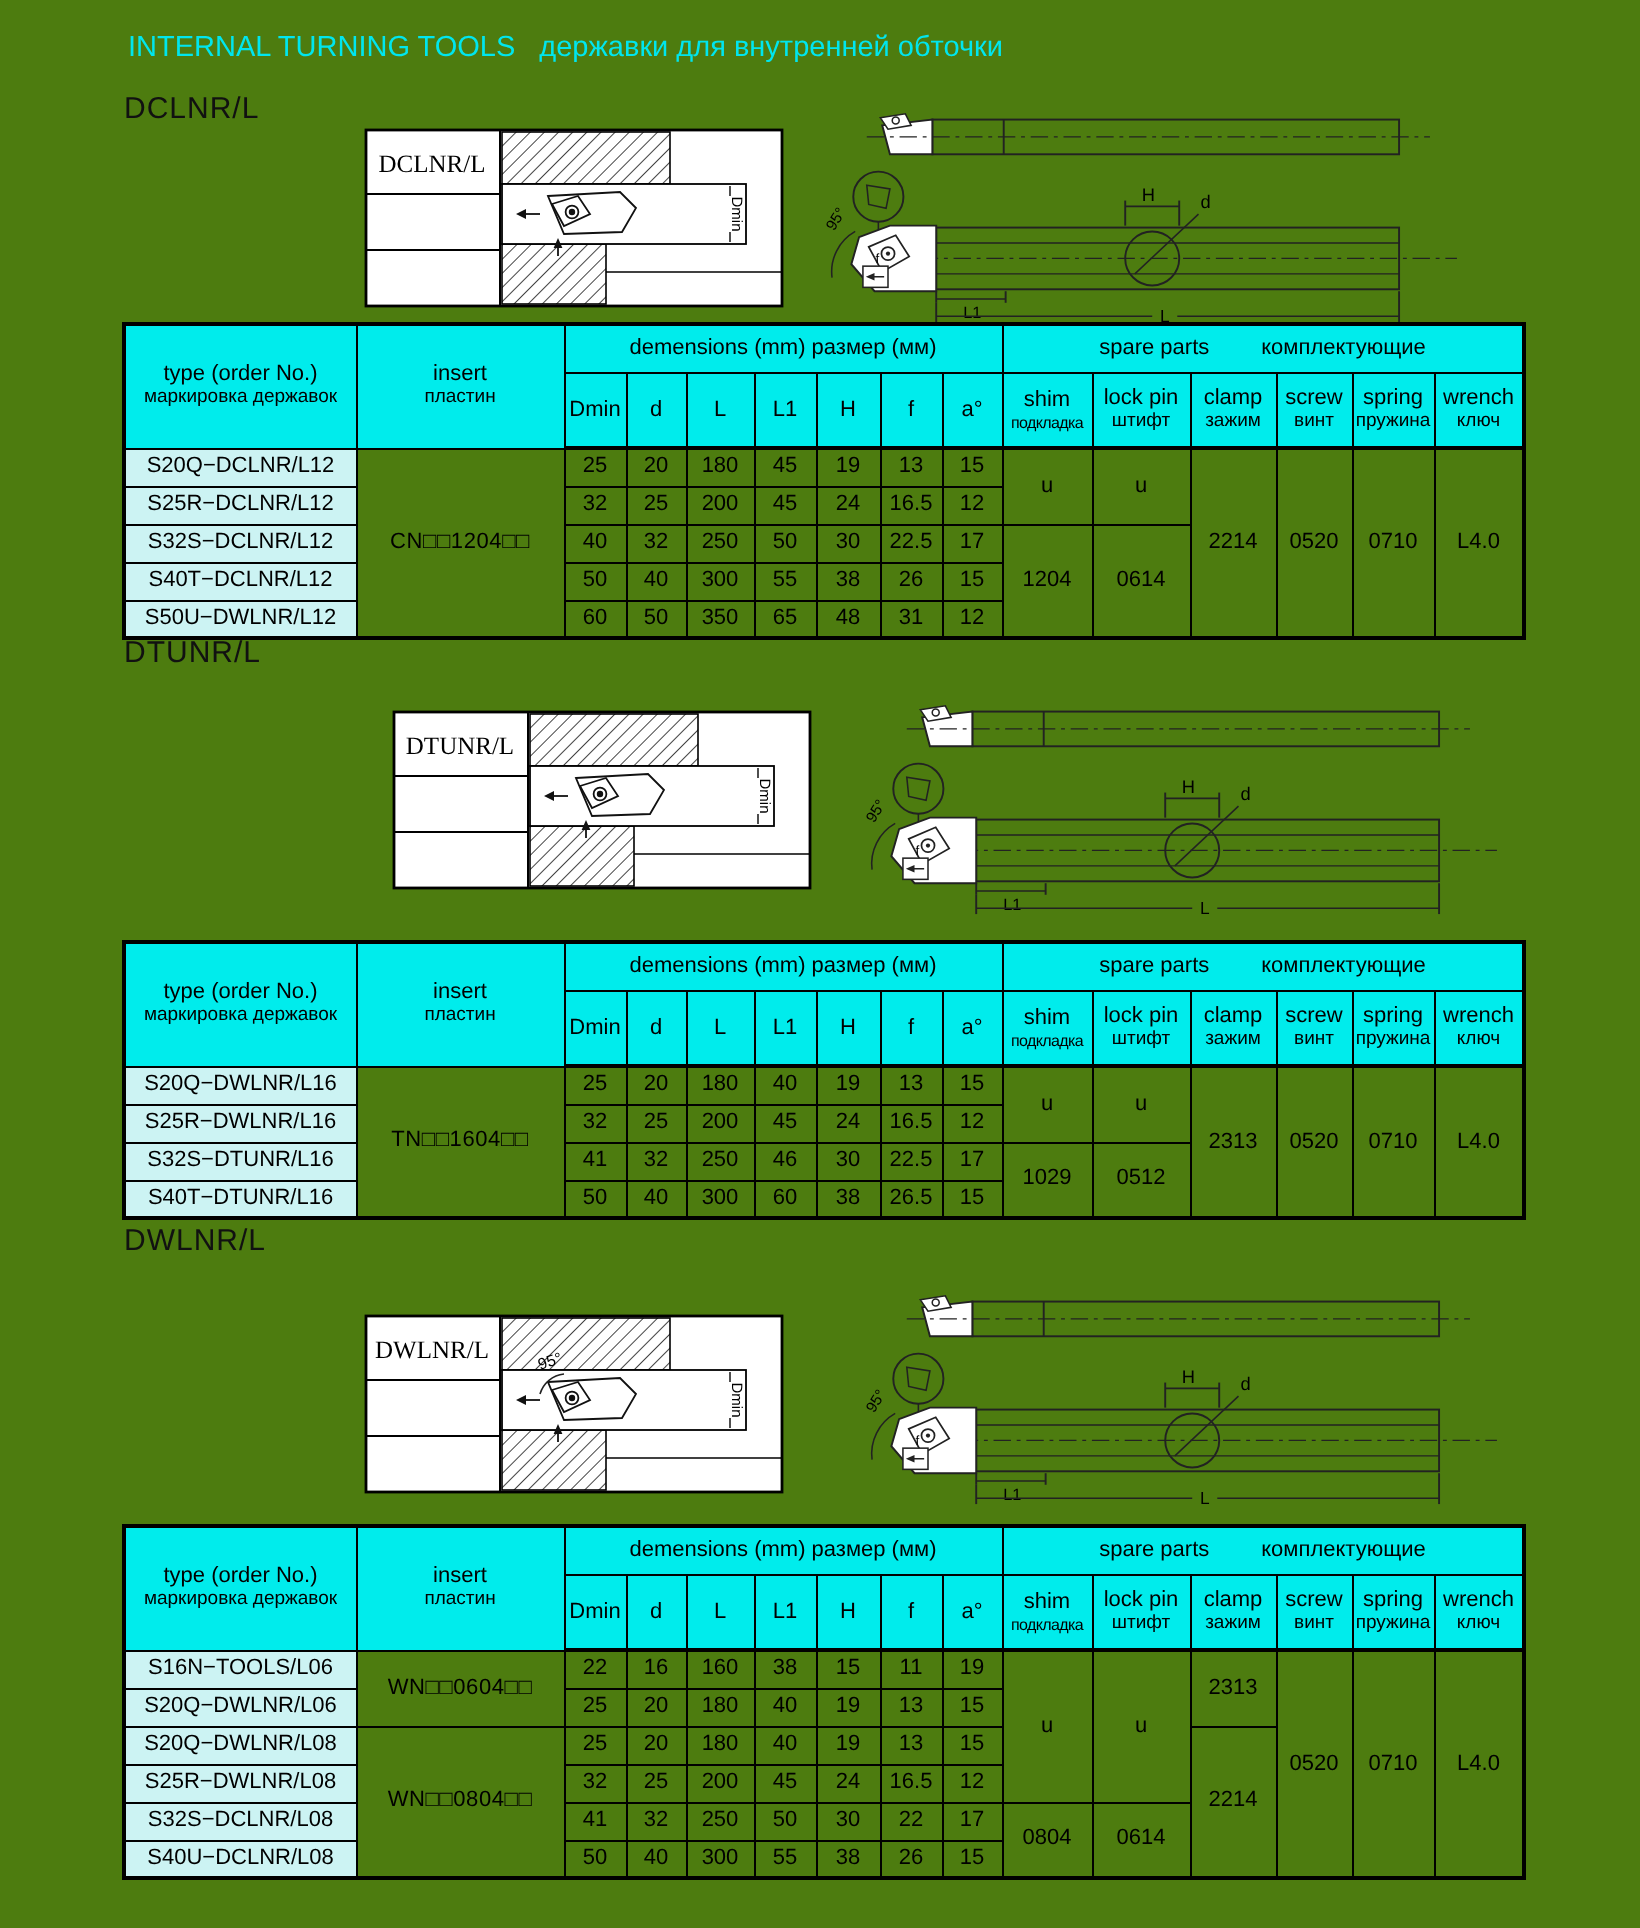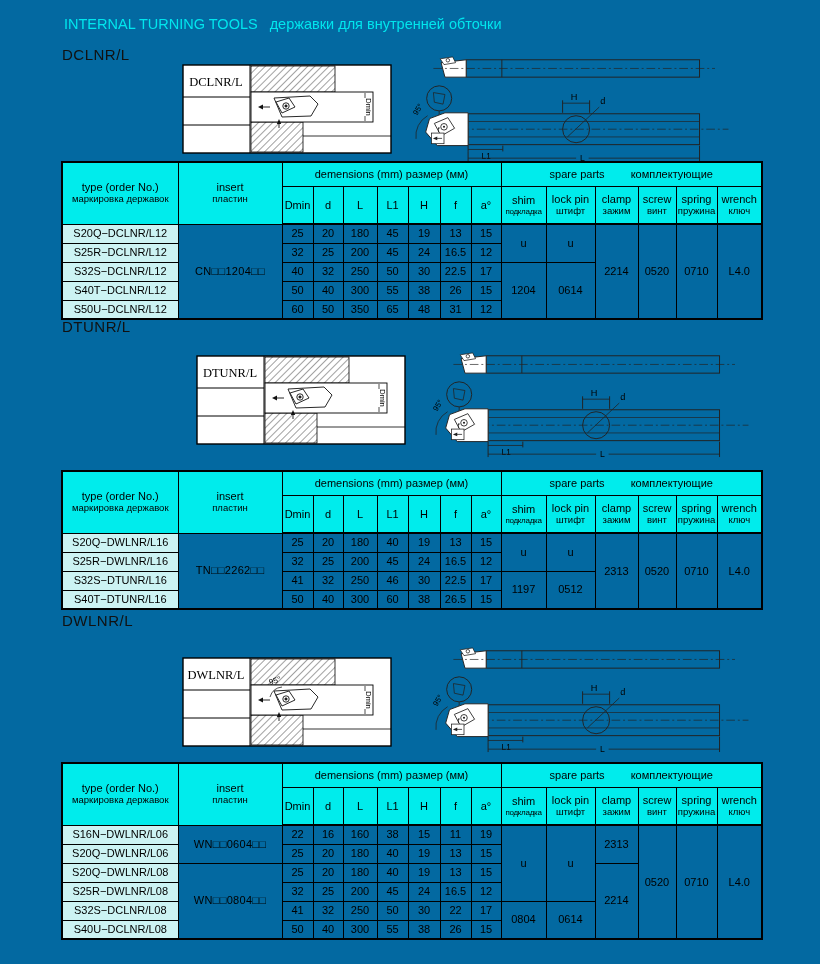--- a/index.html
+++ b/index.html
@@ -1,16 +1,16 @@
 <!DOCTYPE html>
 <html><head>
 <meta charset="utf-8">
 <style>
   html,body{margin:0;padding:0;background:#fff;}
-  #page{position:relative;width:820px;height:964px;background:#0369a1;
+  #page{position:relative;width:820px;height:964px;background:#4d7c0f;
         font-family:"Liberation Sans",sans-serif;color:#000;overflow:hidden;}
   .page-title{position:absolute;left:64px;top:16px;font-size:14.5px;white-space:nowrap;}
   .page-title .ru-part{margin-left:12px;}
   .sec-heading{position:absolute;left:62px;font-size:15px;letter-spacing:0.5px;color:#111;}
   .draw{position:absolute;}
   svg text{font-family:"Liberation Sans",sans-serif;}
   svg .serif-label{font-family:"Liberation Serif",serif;}
 
   .tbl-wrap{position:absolute;left:61px;width:700px;}
   table.spec-table{border-collapse:collapse;table-layout:fixed;width:700px;border:2px solid #000;}
@@ -213,21 +213,21 @@
               <td class="type-cell">S40T−DCLNR/L12</td>
               <td class="dim-cell">50</td>
               <td class="dim-cell">40</td>
               <td class="dim-cell">300</td>
               <td class="dim-cell">55</td>
               <td class="dim-cell">38</td>
               <td class="dim-cell">26</td>
               <td class="dim-cell">15</td>
             </tr>
             <tr>
-              <td class="type-cell">S50U−DCLNR/L12</td>
+              <td class="type-cell">S50U−DWLNR/L12</td>
               <td class="dim-cell">60</td>
               <td class="dim-cell">50</td>
               <td class="dim-cell">350</td>
               <td class="dim-cell">65</td>
               <td class="dim-cell">48</td>
               <td class="dim-cell">31</td>
               <td class="dim-cell">12</td>
             </tr>
           </tbody>
         </table>
@@ -364,21 +364,21 @@
               <th><span>lock pin</span><span class="ru-line">штифт</span></th>
               <th><span>clamp</span><span class="ru-line">зажим</span></th>
               <th><span>screw</span><span class="ru-line">винт</span></th>
               <th><span>spring</span><span class="ru-line">пружина</span></th>
               <th><span>wrench</span><span class="ru-line">ключ</span></th>
             </tr>
           </thead>
           <tbody>
             <tr>
               <td class="type-cell">S20Q−DWLNR/L16</td>
-              <td class="insert-cell" rowspan="4">TN□□2262□□</td>
+              <td class="insert-cell" rowspan="4">TN□□1604□□</td>
               <td class="dim-cell">25</td>
               <td class="dim-cell">20</td>
               <td class="dim-cell">180</td>
               <td class="dim-cell">40</td>
               <td class="dim-cell">19</td>
               <td class="dim-cell">13</td>
               <td class="dim-cell">15</td>
               <td class="spare-cell" rowspan="2">u</td>
               <td class="spare-cell" rowspan="2">u</td>
               <td class="spare-cell" rowspan="4">2313</td>
@@ -398,21 +398,21 @@
             </tr>
             <tr>
               <td class="type-cell">S32S−DTUNR/L16</td>
               <td class="dim-cell">41</td>
               <td class="dim-cell">32</td>
               <td class="dim-cell">250</td>
               <td class="dim-cell">46</td>
               <td class="dim-cell">30</td>
               <td class="dim-cell">22.5</td>
               <td class="dim-cell">17</td>
-              <td class="spare-cell" rowspan="2">1197</td>
+              <td class="spare-cell" rowspan="2">1029</td>
               <td class="spare-cell" rowspan="2">0512</td>
             </tr>
             <tr>
               <td class="type-cell">S40T−DTUNR/L16</td>
               <td class="dim-cell">50</td>
               <td class="dim-cell">40</td>
               <td class="dim-cell">300</td>
               <td class="dim-cell">60</td>
               <td class="dim-cell">38</td>
               <td class="dim-cell">26.5</td>
@@ -554,21 +554,21 @@
               <th><span>shim</span><span class="ru-tiny">подкладка</span></th>
               <th><span>lock pin</span><span class="ru-line">штифт</span></th>
               <th><span>clamp</span><span class="ru-line">зажим</span></th>
               <th><span>screw</span><span class="ru-line">винт</span></th>
               <th><span>spring</span><span class="ru-line">пружина</span></th>
               <th><span>wrench</span><span class="ru-line">ключ</span></th>
             </tr>
           </thead>
           <tbody>
             <tr>
-              <td class="type-cell">S16N−DWLNR/L06</td>
+              <td class="type-cell">S16N−TOOLS/L06</td>
               <td class="insert-cell" rowspan="2">WN□□0604□□</td>
               <td class="dim-cell">22</td>
               <td class="dim-cell">16</td>
               <td class="dim-cell">160</td>
               <td class="dim-cell">38</td>
               <td class="dim-cell">15</td>
               <td class="dim-cell">11</td>
               <td class="dim-cell">19</td>
               <td class="spare-cell" rowspan="4">u</td>
               <td class="spare-cell" rowspan="4">u</td>

